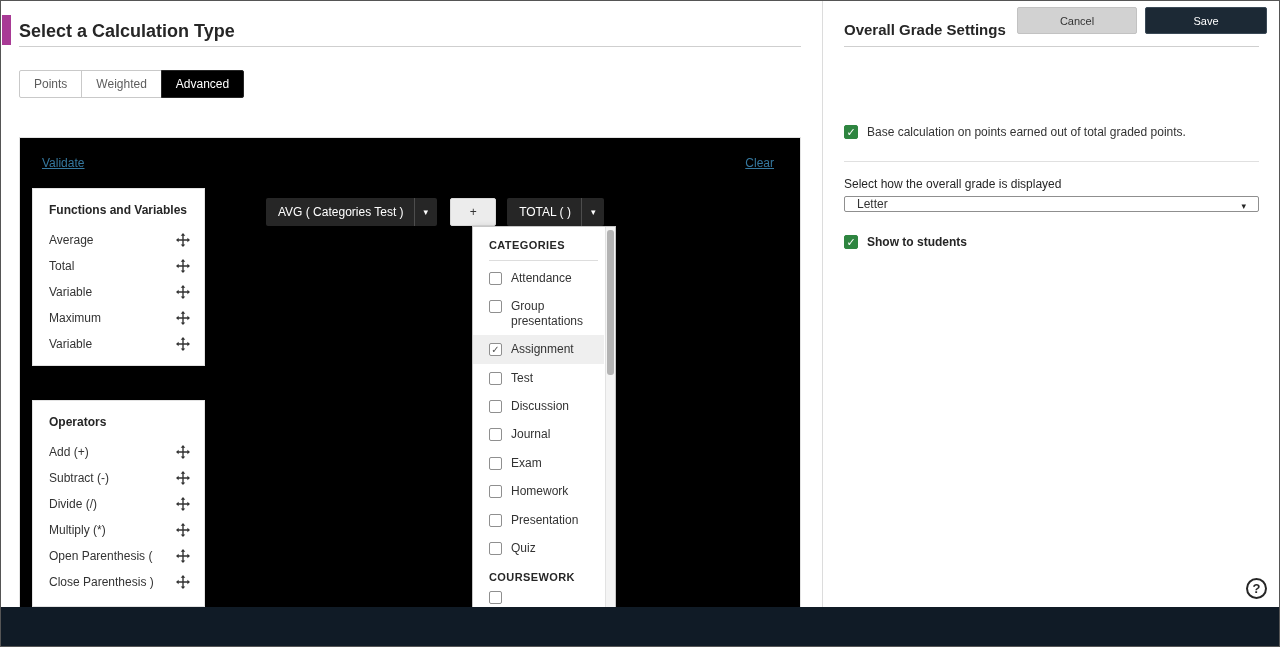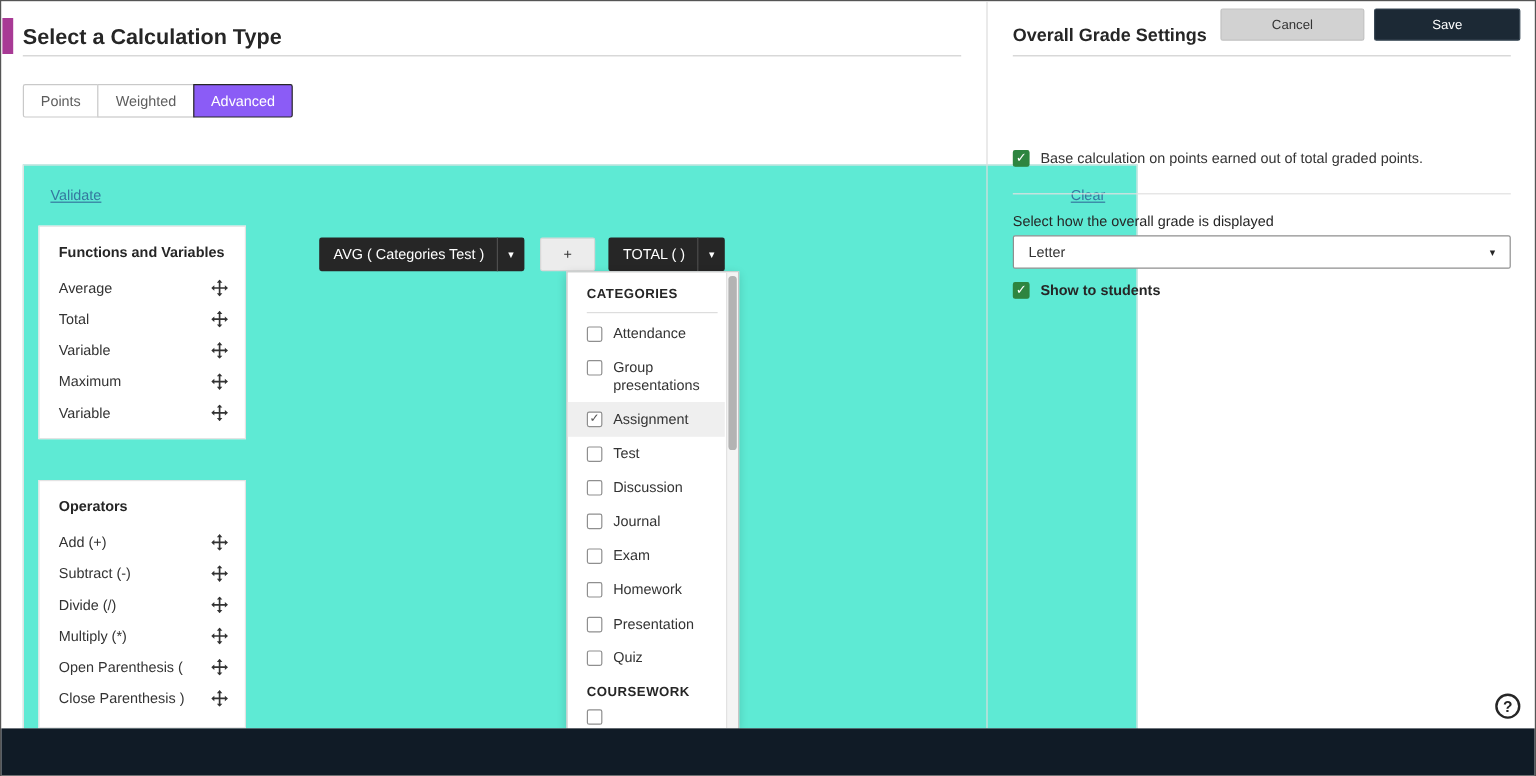--- a/index.html
+++ b/index.html
@@ -11,26 +11,26 @@
   
   .accent-bar { position:absolute; left:1px; top:14px; width:9px; height:30px; background:#a83a95; }
   .left-title { position:absolute; left:18px; top:20px; font-size:18px; font-weight:700; color:#262626; }
   .left-rule { position:absolute; left:18px; top:45px; width:782px; border-top:1px solid #cfcfcf; }
 
   .tabs { position:absolute; left:18px; top:69px; display:flex; }
   .tab { font-size:12px; color:#5d5d5d; background:#fff; border:1px solid #c9c9c9; padding:6px 14px;
          margin-left:-1px; cursor:pointer; font-family:inherit; }
   .tab:first-child { margin-left:0; border-radius:2px 0 0 2px; }
   .tab:last-child { border-radius:0 2px 2px 0; }
-  .tab.active { background:#8b5cf6; border-color:#262626; color:#fff; }
+  .tab.active { background:#000000; border-color:#262626; color:#fff; }
 
   .calc-desc { position:absolute; left:18px; top:113px; font-size:12px; color:#333; }
 
-  .builder { position:absolute; left:18px; top:136px; width:929px; height:471px;
-             background:#5eead4; border:1px solid #e3e3e3; }
+  .builder { position:absolute; left:18px; top:136px; width:782px; height:471px;
+             background:#000000; border:1px solid #e3e3e3; }
   .link { font-size:12px; color:#35789f; text-decoration:underline; cursor:pointer; }
   .validate-link { position:absolute; left:22px; top:18px; }
   .clear-link { position:absolute; right:26px; top:18px; }
 
   .card { position:absolute; left:12px; width:173px; background:#fff; border:1px solid #e3e3e3; padding:14px 14px 8px 16px; }
   .functions-card { top:50px; }
   .operators-card { top:262px; height:207px; overflow:hidden; }
   .card-title { font-size:12px; font-weight:700; color:#262626; margin-bottom:10px; }
   .card-item { display:flex; justify-content:space-between; align-items:center; padding:6px 0; }
   .card-item .lbl { font-size:12px; color:#333; }
@@ -73,22 +73,22 @@
   .right-desc { position:absolute; left:21px; top:69px; width:418px; font-size:12px; line-height:1.45; color:#555; }
   .cbrow { position:absolute; left:21px; display:flex; align-items:center; cursor:pointer; }
   .cbrow-base { top:124px; }
   .cbrow-show { top:234px; }
   .cb-green { width:14px; height:14px; background:#2e8540; border:1px solid #2e8540; border-radius:2px;
               color:#fff; font-size:11px; line-height:13px; text-align:center; flex:none; cursor:pointer; }
   .cbrow .cblabel { font-size:12px; color:#333; margin-left:9px; }
   .cbrow-show .cblabel { font-weight:700; color:#262626;text-align:center; }
   .right-divider { position:absolute; left:21px; top:160px; width:415px; border-top:1px solid #e0e0e0; }
   .display-label { position:absolute; left:21px; top:176px; font-size:12px; color:#262626; }
-  .select { position:absolute; left:21px; top:195px; width:415px; height:28px; border:1px solid #8f8f8f;
-            border-radius:2px; background:#fff; display:flex; align-items:center; justify-content:space-between;
+  .select { position:absolute; left:21px; top:195px; width:415px; height:16px; border:1px solid #8f8f8f;
+            border-radius:2px; background:#fff; display:flex; align-items:flex-end; justify-content:space-between;
             padding:0 12px; font-size:12px; color:#333; cursor:pointer; }
   .select .sel-caret { font-size:9px; color:#262626; }
 
   .help { position:absolute; left:1245px; top:577px; width:21px; height:21px; border:2px solid #262626;
           border-radius:50%; font-size:13px; font-weight:700; color:#262626; text-align:center;
           line-height:17px; cursor:pointer; background:#fff; }
 
   
   .footer { position:absolute; left:0; right:0; bottom:0; height:39px; background:#101b26; }
   .btn { position:absolute; top:6px; height:27px; font-size:11px; border-radius:2px; cursor:pointer;

